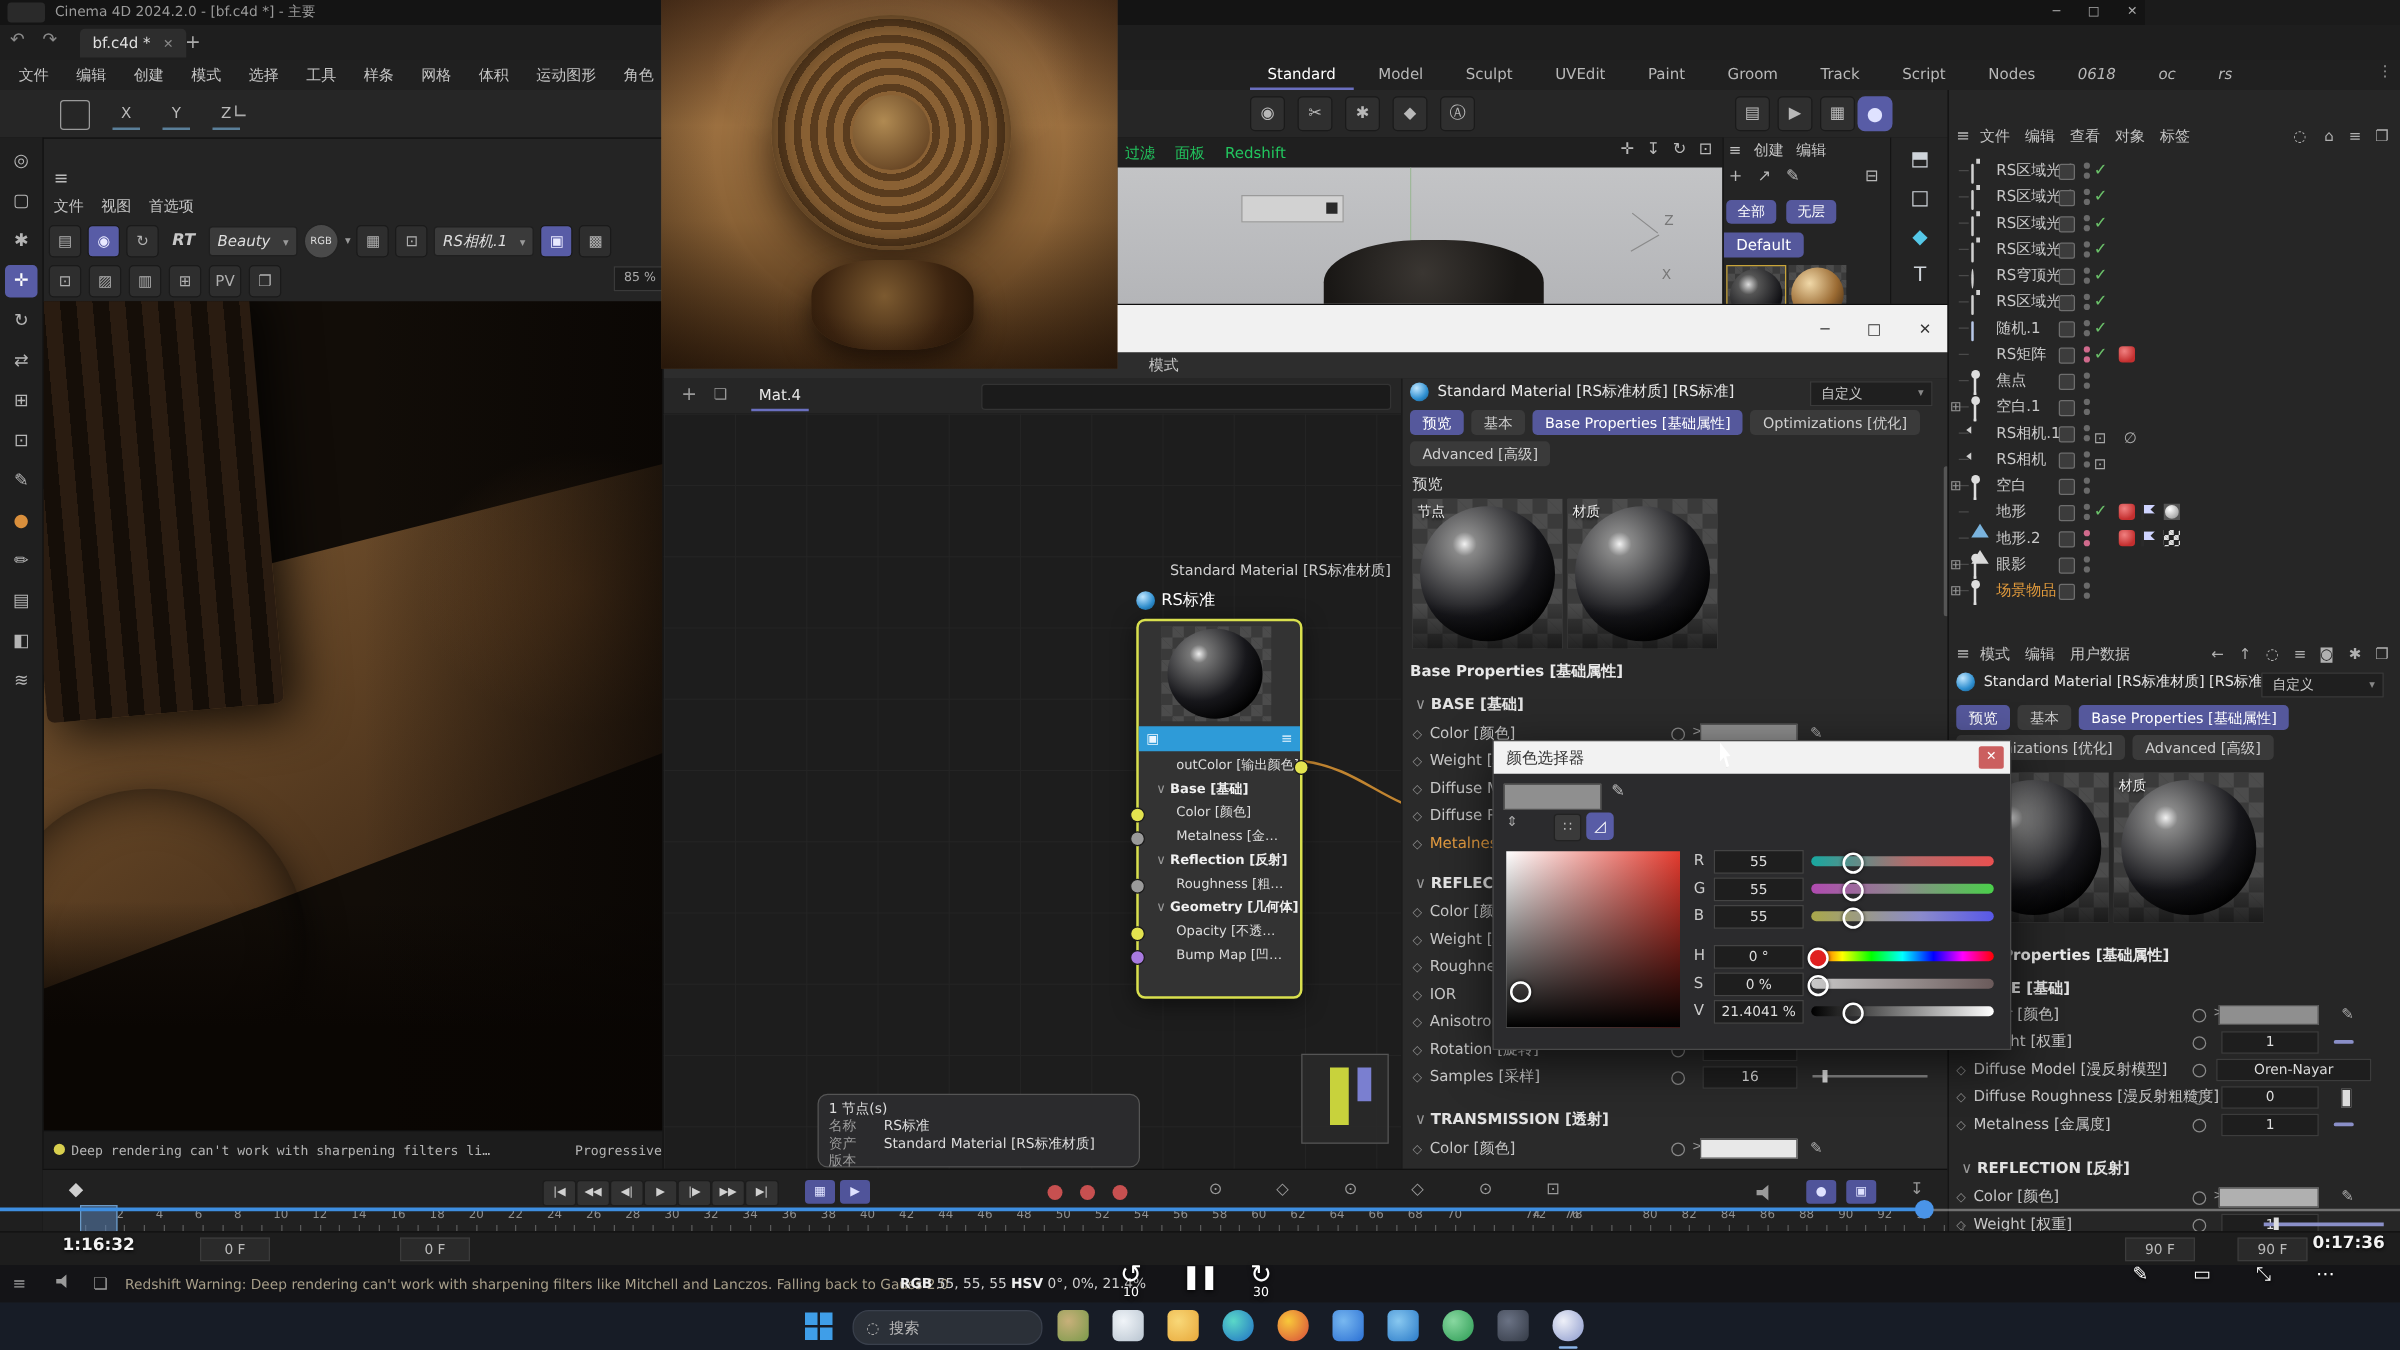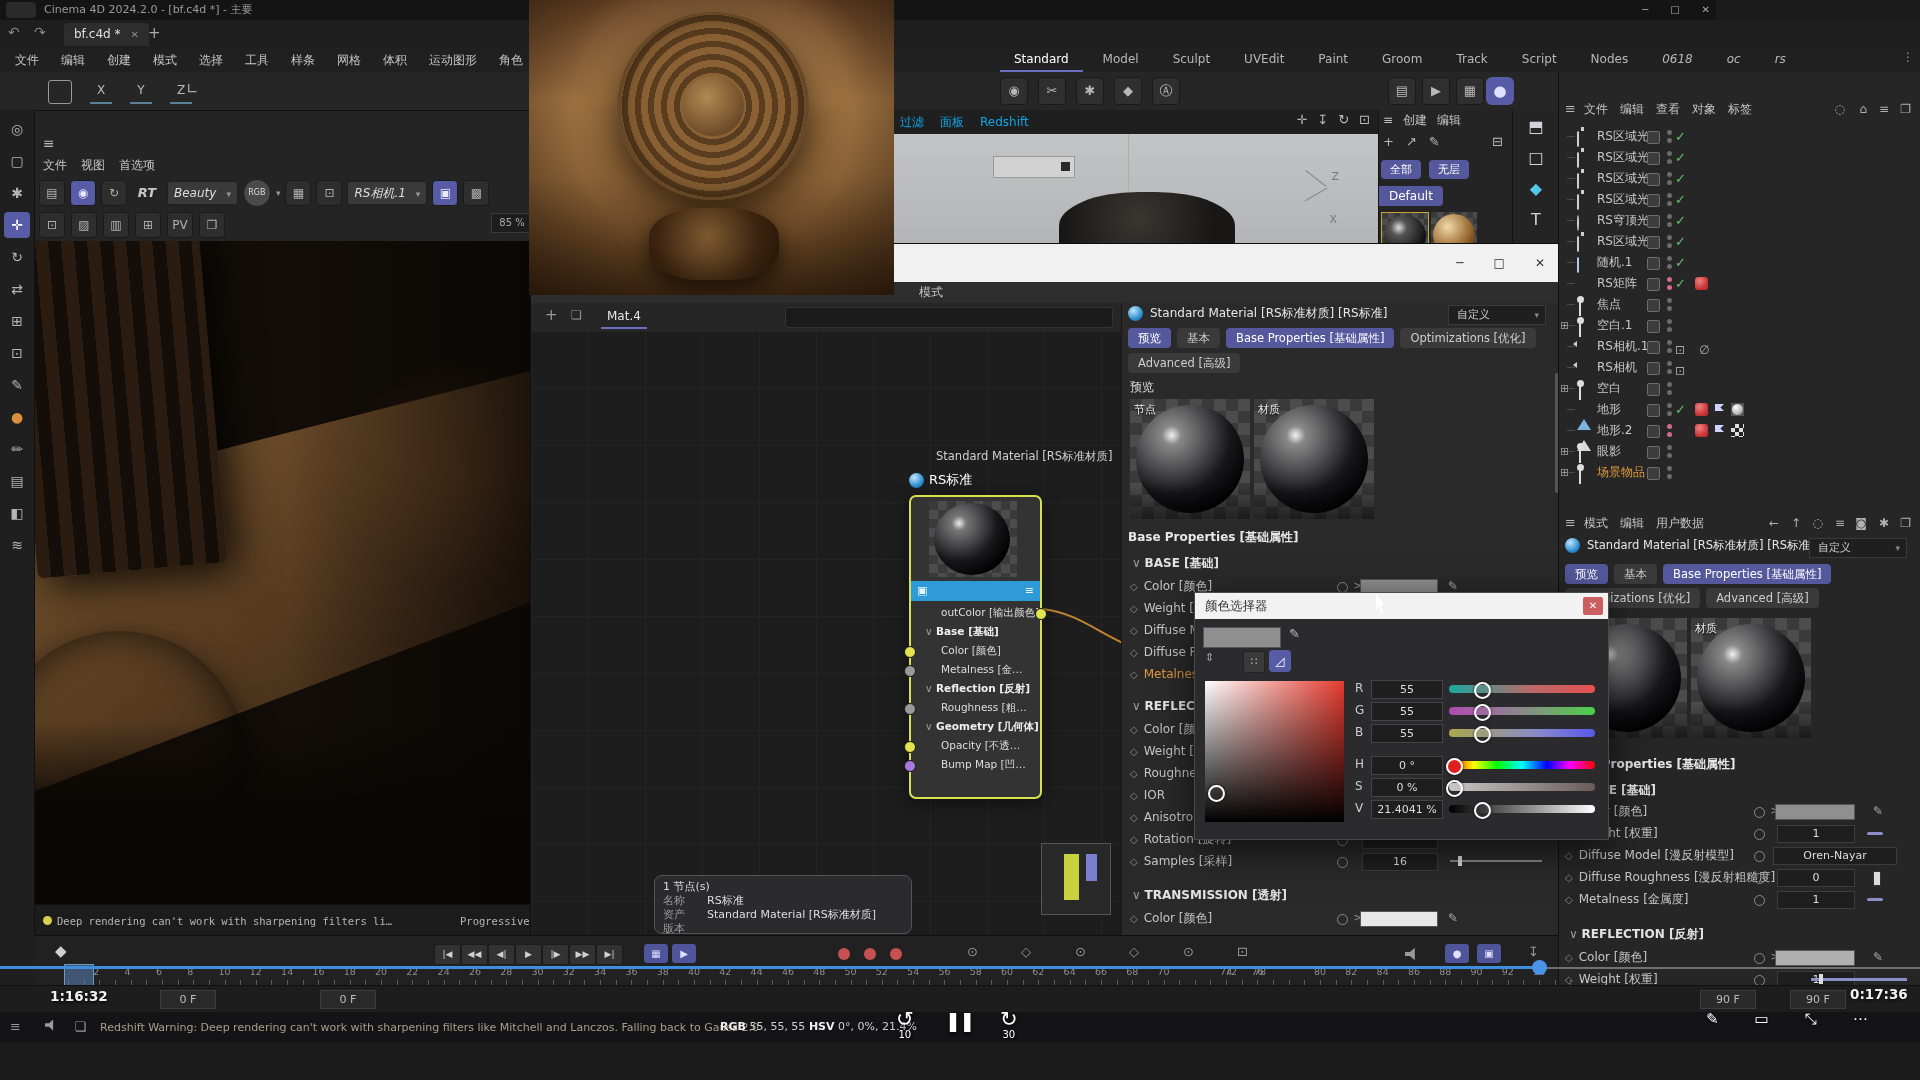--- a/index.html
+++ b/index.html
@@ -174,21 +174,21 @@
       background:radial-gradient(circle at 40% 35%,#b08a52,#6a4826 75%);}
   .fr-light{position:absolute;left:40px;top:-30px;width:300px;height:170px;
       background:radial-gradient(closest-side,rgba(255,205,130,.4),rgba(0,0,0,0));}
   .fr-cluster{position:absolute;left:120px;top:208px;width:130px;height:72px;border-radius:40%;
       background:radial-gradient(circle at 45% 40%,#7c5a30 0%,#3c2410 60%,#241406 100%);
       box-shadow:0 10px 22px rgba(20,10,4,.8);}
   .fr-vig{position:absolute;left:0;top:0;width:100%;height:100%;
       background:radial-gradient(circle at 50% 40%,rgba(0,0,0,0) 55%,rgba(22,12,5,.6) 100%);}
   
   .vstrip{position:absolute;left:894px;top:110px;width:484px;height:133px;background:#1f1f1f;}
-  .vs-menus{position:absolute;left:6px;top:0;height:24px;display:flex;gap:16px;line-height:24px;color:#0ea5e9;}
+  .vs-menus{position:absolute;left:6px;top:0;height:24px;display:flex;gap:16px;line-height:24px;color:#22c55e;}
   .vs-icons{position:absolute;right:8px;top:2px;display:flex;gap:10px;color:#b8b8b8;font-size:13px;}
   .vs-canvas{position:absolute;left:0;top:24px;width:484px;height:109px;background:linear-gradient(180deg,#c3c4c6,#b4b5b8);overflow:hidden;}
   .vs-blob{position:absolute;left:165px;top:58px;width:176px;height:75px;border-radius:45% 45% 20% 20%;
       background:radial-gradient(circle at 45% 35%,#3a3632,#191715 70%);}
   .vs-spline{position:absolute;left:234px;top:0;width:1px;height:109px;background:#9fb89a;}
   .vs-tip{position:absolute;left:99px;top:22px;width:80px;height:20px;background:#d2d2d2;border:1px solid #9a9a9a;}
   .vs-tip::after{content:"";position:absolute;right:4px;top:5px;width:9px;height:9px;background:#2a2a2a;}
   .vs-axis{position:absolute;left:401px;top:36px;width:44px;height:56px;color:#777;font-size:11px;}
   .vs-axis .lz{position:absolute;right:0;top:0;} .vs-axis .lx{position:absolute;right:2px;bottom:0;}
   .vs-axis::before{content:"";position:absolute;left:8px;top:8px;width:26px;height:1px;background:#8a8a8a;transform:rotate(38deg);}
@@ -1091,15 +1091,39 @@
     <div class="g">↻</div>
       <div class="n">30</div>
   </div>
   <div class="ov-icons" id="ov-icons">
       <span>✎</span>
       <span>▭</span>
       <span>⤡</span>
       <span>⋯</span>
     </div>
 
+  <div class="taskbar">
+    <div class="tb-start">
+        <i></i>
+        <i></i>
+        <i></i>
+        <i></i>
+      </div>
+    <div class="tb-search">
+      <span class="mg">◌</span><span>搜索</span>
+    </div>
+    <div id="tb-apps">
+        <div class="tb-app" style="background: radial-gradient(circle at 35% 35%, rgb(200, 176, 122), rgb(122, 154, 74));"></div>
+        <div class="tb-app" style="background: radial-gradient(circle at 35% 35%, rgb(240, 244, 248), rgb(184, 196, 208));"></div>
+        <div class="tb-app" style="background: radial-gradient(circle at 35% 35%, rgb(248, 216, 120), rgb(232, 168, 58));"></div>
+        <div class="tb-app round" style="background: radial-gradient(circle at 35% 35%, rgb(90, 216, 200), rgb(31, 111, 196));"></div>
+        <div class="tb-app round" style="background: radial-gradient(circle at 35% 35%, rgb(248, 200, 58), rgb(216, 74, 58));"></div>
+        <div class="tb-app" style="background: radial-gradient(circle at 35% 35%, rgb(120, 184, 240), rgb(42, 111, 212));"></div>
+        <div class="tb-app" style="background: radial-gradient(circle at 35% 35%, rgb(136, 200, 240), rgb(42, 122, 200));"></div>
+        <div class="tb-app round" style="background: radial-gradient(circle at 35% 35%, rgb(136, 216, 160), rgb(42, 154, 82));"></div>
+        <div class="tb-app" style="background: radial-gradient(circle at 35% 35%, rgb(106, 114, 132), rgb(52, 58, 70));"></div>
+        <div class="tb-app round active" style="background: radial-gradient(circle at 35% 35%, rgb(238, 240, 248), rgb(138, 152, 204));"></div>
+      </div>
+
+  </div>
 
   <div class="cursor"></div>
 </div>
 
 </body></html>

